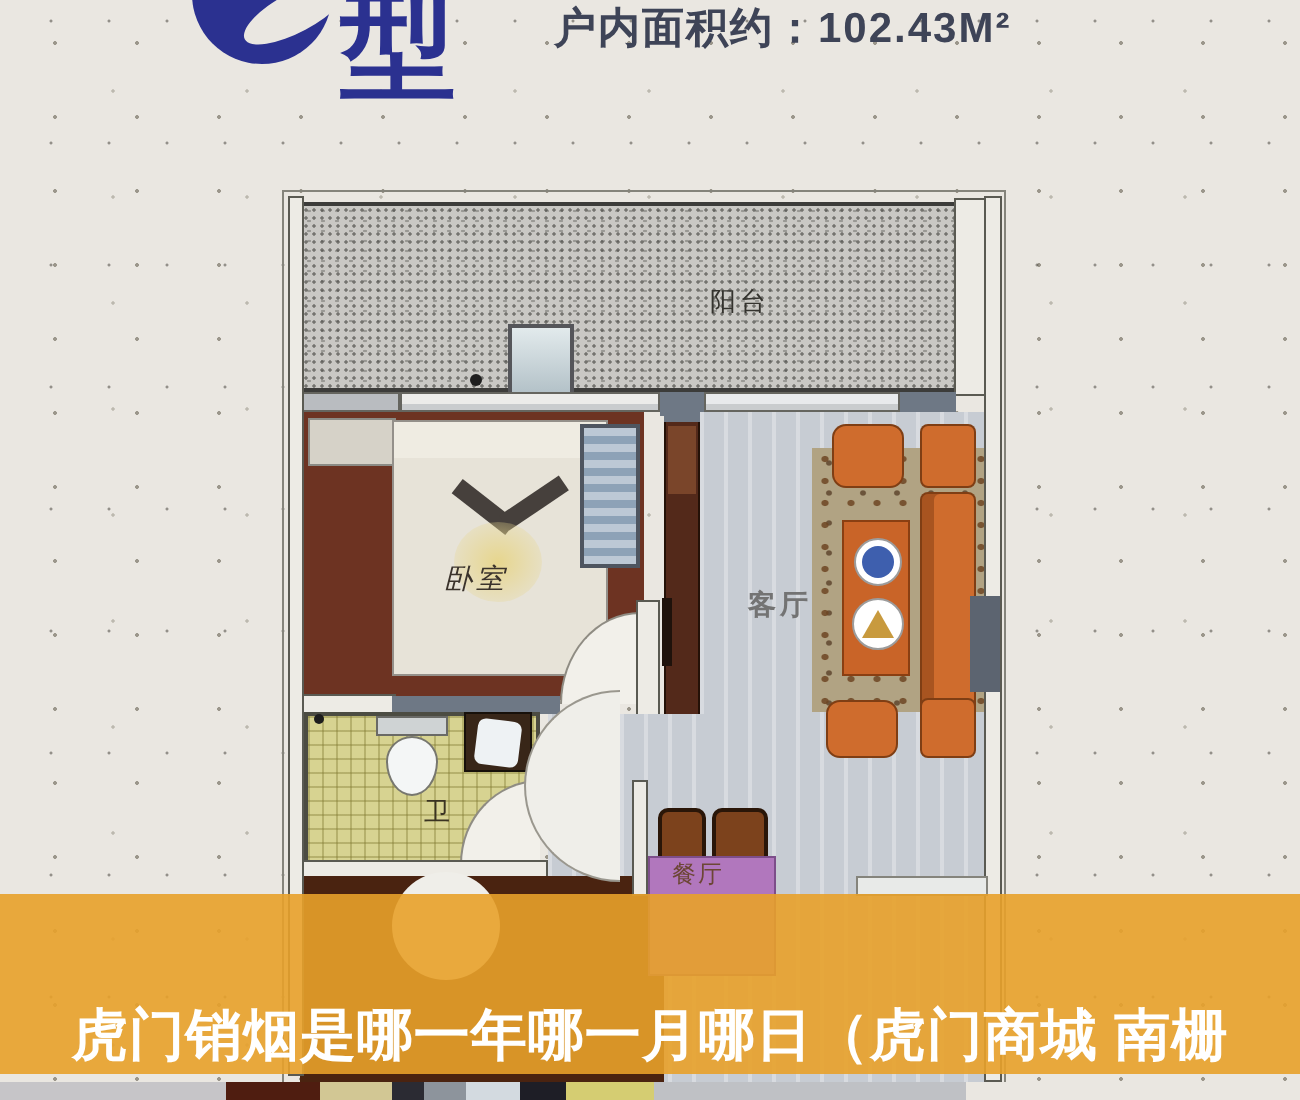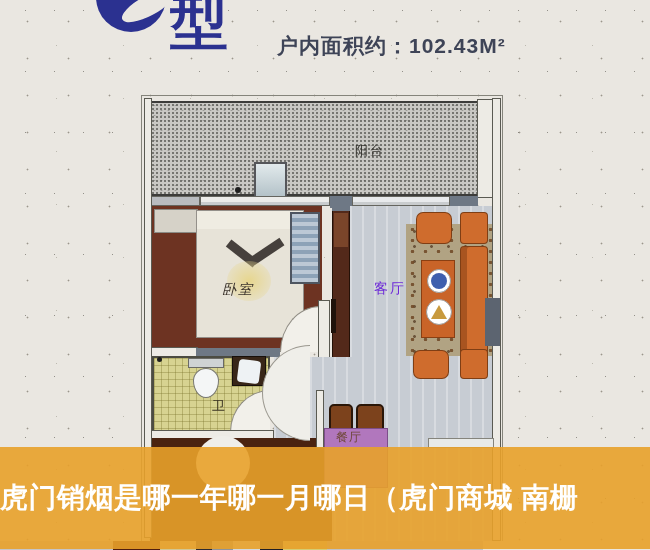--- a/index.html
+++ b/index.html
@@ -52,21 +52,21 @@
 </head>
 <body>
 
 <div class="a speckle" style="left:0;top:0;width:650px;height:550px;"></div>
 
 <div class="a" style="left:86px;top:0;width:92px;height:46px;overflow:hidden;">
   <div class="a" style="left:10px;top:-38px;width:70px;height:70px;border-radius:50%;background:#2b3190;"></div>
   <div class="a" style="left:33px;top:-4px;width:58px;height:20px;border-radius:50%;background:#eae7e1;transform:rotate(-28deg);"></div>
 </div>
 <div class="a" style="left:170px;top:-16px;font-size:58px;font-weight:600;color:#2b3190;">型</div>
-<div class="a" style="left:277px;top:32px;font-size:21px;font-weight:600;color:#3e4457;letter-spacing:1px;white-space:nowrap;">户内面积约：102.43M²</div>
+<div class="a" style="left:277px;top:0;font-size:21px;font-weight:600;color:#3e4457;letter-spacing:1px;white-space:nowrap;">户内面积约：102.43M²</div>
 
 <div class="a" style="left:141px;top:95px;width:362px;height:455px;border:1px solid #85847b;"></div>
 
 <div class="a stipple" style="left:149px;top:101px;width:347px;height:95px;border:2px solid #3c3c3a;"></div>
 <div class="a lbl" style="left:355px;top:142px;">阳台</div>
 <div class="a" style="left:254px;top:162px;width:33px;height:40px;background:linear-gradient(180deg,#e2eaec,#aebdc4);border:2px solid #55565a;"></div>
 <div class="a" style="left:235px;top:187px;width:6px;height:6px;border-radius:50%;background:#1f1f1f;"></div>
 <div class="a wallW" style="left:477px;top:99px;width:21px;height:99px;"></div>
 
 <div class="a" style="left:149px;top:196px;width:51px;height:10px;background:#b9bcc0;border:1px solid #65655f;"></div>
@@ -91,21 +91,21 @@
 <div class="a wallW" style="left:318px;top:300px;width:12px;height:58px;"></div>
 
 <div class="a" style="left:332px;top:204px;width:18px;height:158px;background:#53291a;border:1px solid #241107;">
   <div class="a" style="left:-1px;top:-1px;width:18px;height:7px;background:#6e7885;"></div>
   <div class="a" style="left:1px;top:8px;width:14px;height:34px;background:#7a452a;"></div>
   <div class="a" style="left:-2px;top:94px;width:5px;height:34px;background:#1f120b;"></div>
 </div>
 
 <div class="a livfloor" style="left:350px;top:206px;width:142px;height:335px;"></div>
 <div class="a livfloor" style="left:274px;top:357px;width:80px;height:184px;"></div>
-<div class="a lbl" style="left:374px;top:280px;font-size:14px;color:#6d28d9;">客厅</div>
+<div class="a lbl" style="left:374px;top:294px;font-size:14px;color:#737373;font-weight:bold;">客厅</div>
 <div class="a rug" style="left:406px;top:224px;width:86px;height:132px;"></div>
 <div class="a sofa" style="left:460px;top:246px;width:28px;height:112px;box-shadow:inset 6px 0 0 #a85420;"></div>
 <div class="a sofa" style="left:416px;top:212px;width:36px;height:32px;border-radius:7px;"></div>
 <div class="a sofa" style="left:460px;top:212px;width:28px;height:32px;"></div>
 <div class="a" style="left:421px;top:260px;width:34px;height:78px;background:#c96428;border:1px solid #8a3f12;">
   <div class="a" style="left:5px;top:8px;width:24px;height:24px;border-radius:50%;background:#fff;border:1px solid #9c9c9c;">
     <div class="a" style="left:3px;top:3px;width:16px;height:16px;border-radius:50%;background:#3e5fae;"></div>
   </div>
   <div class="a" style="left:4px;top:38px;width:26px;height:26px;border-radius:50%;background:#fff;border:1px solid #9c9c9c;">
     <div class="a" style="left:4px;top:5px;width:16px;height:14px;background:#c89a3e;clip-path:polygon(50% 0,0 100%,100% 100%);"></div>
@@ -145,15 +145,15 @@
   <div class="a" style="left:160px;top:0;width:36px;height:9px;background:#d2c794;"></div>
   <div class="a" style="left:196px;top:0;width:16px;height:9px;background:#2b2b33;"></div>
   <div class="a" style="left:212px;top:0;width:21px;height:9px;background:#8d949c;"></div>
   <div class="a" style="left:233px;top:0;width:27px;height:9px;background:#d3dae0;"></div>
   <div class="a" style="left:260px;top:0;width:23px;height:9px;background:#1e1e26;"></div>
   <div class="a" style="left:283px;top:0;width:44px;height:9px;background:#d5cd72;"></div>
   <div class="a" style="left:327px;top:0;width:156px;height:9px;background:#bfc1c5;"></div>
   <div class="a speckle" style="left:483px;top:0;width:167px;height:9px;"></div>
 </div>
 
-<div class="a" style="left:0;top:447px;width:650px;height:102px;background:rgba(232,161,42,.90);display:flex;flex-direction:column;justify-content:center;align-items:flex-start;">
+<div class="a" style="left:0;top:447px;width:650px;height:90px;background:rgba(232,161,42,.90);display:flex;flex-direction:row;justify-content:center;align-items:flex-end;">
   <div class="overlayText">虎门销烟是哪一年哪一月哪日（虎门商城 南栅</div>
 </div>
 
 </body></html>

